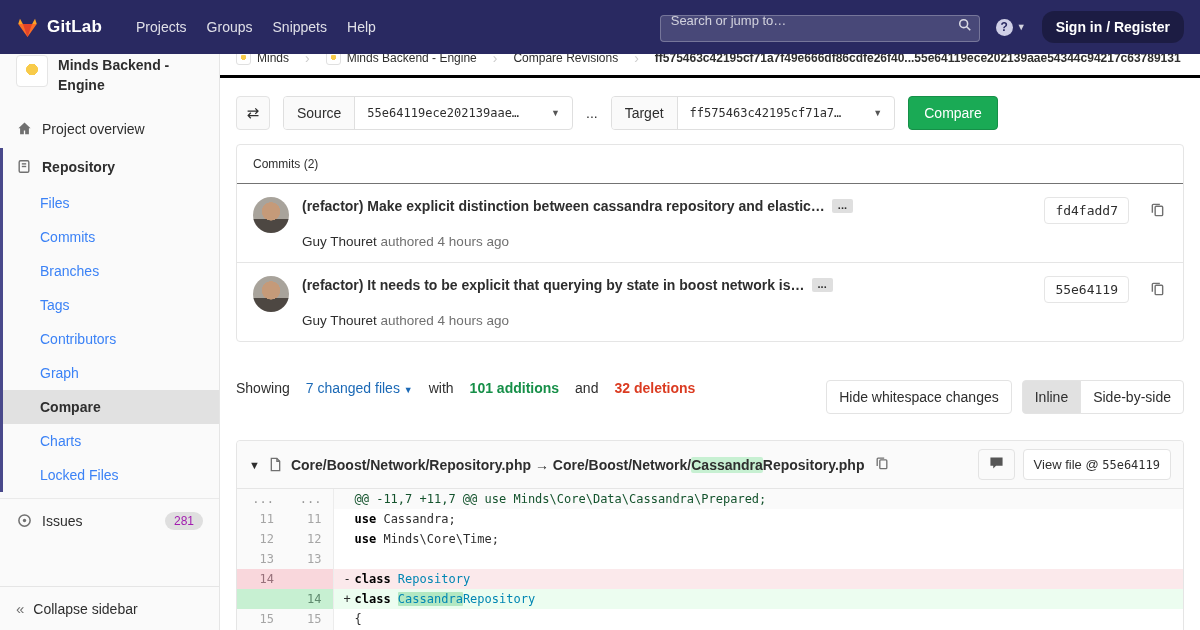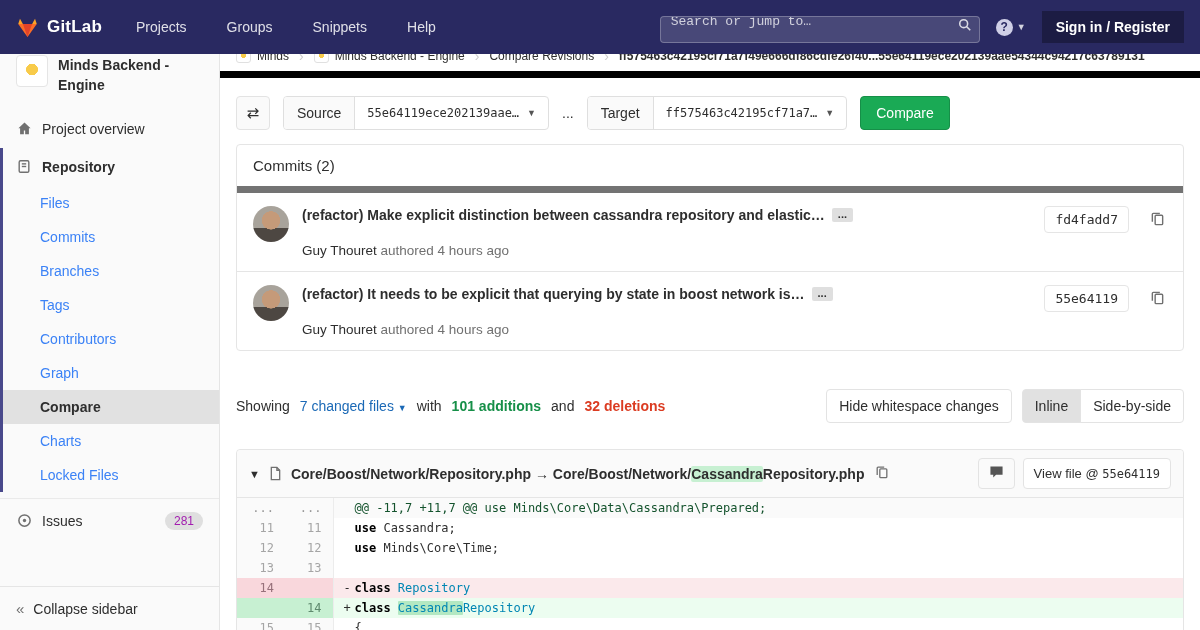--- a/index.html
+++ b/index.html
@@ -4,86 +4,86 @@
 <style>
   *{box-sizing:border-box;margin:0;padding:0}
   html,body{width:1200px;height:630px;overflow:hidden}
   body{font-family:"Liberation Sans","DejaVu Sans",sans-serif;font-size:14px;color:#2e2e2e;background:#fff}
   a{text-decoration:none;color:inherit}
 
   
   .navbar{position:fixed;top:0;left:0;right:0;height:54px;background:#292961;display:flex;align-items:center;padding:0 16px;z-index:50}
   .brand{display:flex;align-items:center;gap:8px;margin-right:34px;cursor:pointer}
   .brand-text{color:#fff;font-weight:700;font-size:17px;letter-spacing:.2px}
-  .nav-links{display:flex;list-style:none;gap:40px;margin-right:auto}
+  .nav-links{display:flex;list-style:none;gap:20px;margin-right:auto}
   .nav-links li{color:rgba(255,255,255,.85);font-size:14px;cursor:pointer}
   .nav-search{position:relative;width:320px;margin-right:16px}
-  .nav-search input{width:100%;height:27px;background:rgba(255,255,255,.15);border:1px solid rgba(255,255,255,.25);border-radius:4px;color:#e5e5e5;font-size:13px;padding:0 30px 16px 10px;outline:none;font-family:Liberation Mono, monospace}
+  .nav-search input{width:100%;height:27px;background:rgba(255,255,255,.15);border:1px solid rgba(255,255,255,.25);border-radius:4px;color:#e5e5e5;font-size:13px;padding:0 30px 16px 10px;outline:none;font-family:Liberation Sans, sans-serif}
   .nav-search input::placeholder{color:rgba(255,255,255,.75)}
   .search-icon{position:absolute;right:8px;top:6px}
   .help-cluster{display:flex;align-items:center;gap:4px;margin-right:16px;cursor:pointer}
   .help-circle{width:17px;height:17px;border-radius:50%;background:#cfcfe6;color:#292961;font-size:12px;font-weight:700;display:flex;align-items:center;justify-content:center}
   .nav-caret{color:rgba(255,255,255,.8);font-size:9px}
-  .signin-btn{background:rgba(0,0,0,.3);color:#fff;font-weight:600;font-size:14px;border:none;border-radius:0;padding:8px 14px;cursor:pointer;font-family:inherit}
+  .signin-btn{background:rgba(0,0,0,.3);color:#fff;font-weight:600;font-size:14px;border:none;border-radius:12px;padding:8px 14px;cursor:pointer;font-family:inherit}
 
   
   .sidebar{position:fixed;top:40px;left:0;bottom:0;width:220px;background:#fafafa;border-right:1px solid #e5e5e5;display:flex;flex-direction:column;z-index:40}
   .context-header{display:flex;align-items:flex-start;gap:10px;padding:15px 12px 14px 16px;cursor:pointer}
   .project-avatar{width:32px;height:32px;flex:none;border-radius:4px;border:1px solid #e5e5e5;background:#fff radial-gradient(circle at 50% 45%,#f8cb4a 0 26%,rgba(0,0,0,0) 27%)}
   .project-name{font-weight:600;font-size:14px;line-height:1.45}
   .nav-item{display:flex;align-items:center;gap:10px;padding:11px 16px;font-size:14px;color:#2e2e2e;cursor:pointer}
   .nav-item .si{flex:none;display:flex;width:16px;justify-content:center}
   .repo-section{border-left:3px solid #49498b}
   .repo-section .nav-item{padding-left:13px;font-weight:600}
   .sub-item{display:block;padding:9px 16px 9px 37px;font-size:14px;color:#3b82f6;cursor:pointer}
   .sub-item.active{background:#e1e1e1;color:#2e2e2e;font-weight:600}
   .nav-divider{height:1px;background:#eaeaea;margin:6px 0 2px}
   .badge{margin-left:auto;background:#dfdfdf;color:#a21caf;font-size:12px;border-radius:10px;padding:2px 9px}
   .collapse-row{margin-top:auto;border-top:1px solid #e5e5e5;display:flex;align-items:center;gap:9px;padding:13px 16px;font-size:14px;color:#2e2e2e;cursor:pointer}
   .collapse-glyph{color:#707070;font-size:15px}
 
   
   .main{margin-left:220px;margin-top:40px}
-  .breadcrumbs{height:38px;border-bottom:7px solid #000000;display:flex;align-items:center;padding:0 16px;gap:10px;font-size:12px;white-space:nowrap}
+  .breadcrumbs{height:38px;border-bottom:3px solid #000000;display:flex;align-items:center;padding:0 16px;gap:16px;font-size:12px;white-space:nowrap}
   .crumb{display:flex;align-items:center;gap:6px;cursor:pointer}
   .crumb-avatar{width:15px;height:15px;flex:none;border-radius:3px;border:1px solid #e0e0e0;background:#fff radial-gradient(circle at 50% 48%,#f8cb4a 0 28%,rgba(0,0,0,0) 29%)}
   .crumb-sep{color:#ccc;font-size:14px;line-height:1}
   .crumb-current{font-weight:600}
 
   .content{padding:16px}
 
   
   .compare-form{display:flex;align-items:center;gap:13px;margin-top:2px}
   .swap-btn{width:34px;height:34px;border:1px solid #e3e3e3;background:#fafafa;border-radius:4px;display:flex;align-items:center;justify-content:center;font-size:15px;color:#2e2e2e;cursor:pointer}
   .input-group{display:flex;height:34px;border:1px solid #dfdfdf;border-radius:4px;overflow:hidden;background:#fff}
   .ig-addon{background:#fafafa;border-right:1px solid #dfdfdf;display:flex;align-items:center;padding:0 13px;font-size:14px;color:#2e2e2e}
-  .ig-dropdown{display:flex;align-items:center;justify-content:flex-end;gap:8px;padding:0 12px;min-width:188px;cursor:pointer}
+  .ig-dropdown{display:flex;align-items:center;justify-content:flex-end;gap:32px;padding:0 12px;min-width:188px;cursor:pointer}
   .ref-text{font-family:"DejaVu Sans Mono","Liberation Mono",monospace;font-size:12px;color:#2e2e2e}
   .caret{font-size:9px;color:#555}
   .form-dots{color:#2e2e2e;font-size:14px}
   .btn-green{background:#1aaa55;border:1px solid #168f48;color:#fff;border-radius:4px;padding:8px 15px;font-size:14px;cursor:pointer;font-family:inherit}
 
   
   .panel{border:1px solid #e5e5e5;border-radius:4px;margin-top:14px}
-  .panel-header{padding:12px 16px;border-bottom:7px solid #737373;font-size:15px}
+  .panel-header{padding:12px 16px;border-bottom:1px solid #737373;font-size:12px}
   .commit-row{display:flex;align-items:flex-start;gap:13px;padding:13px 16px}
   .commit-row + .commit-row{border-top:1px solid #e5e5e5}
   .commit-avatar{width:36px;height:36px;flex:none;border-radius:50%;background:
       radial-gradient(circle at 50% 40%,#c59a79 0 32%,rgba(0,0,0,0) 33%),
       linear-gradient(180deg,#a8a39b 0 60%,#4d4742 60%)}
   .commit-title{font-weight:600;font-size:14px;line-height:1.3;cursor:pointer}
   .ellipsis-btn{display:inline-block;background:#dfdfdf;border:none;border-radius:2px;padding:1px 6px 3px;margin-left:7px;font-weight:700;font-size:11px;line-height:10px;color:#2e2e2e;vertical-align:2px;cursor:pointer}
   .commit-meta{color:#707070;font-size:13.5px;margin-top:19px}
   .commit-author{color:#2e2e2e;cursor:pointer}
   .commit-right{margin-left:auto;display:flex;align-items:center;gap:19px}
   .sha-box{font-family:"DejaVu Sans Mono","Liberation Mono",monospace;font-size:13px;border:1px solid #e5e5e5;border-radius:4px;padding:5px 10px;background:#fff;color:#2e2e2e;cursor:pointer}
   .icon-btn{background:none;border:none;cursor:pointer;display:flex;align-items:center;padding:2px}
 
   
-  .summary-bar{display:flex;align-items:center;gap:10px;margin-top:38px;font-size:14px}
+  .summary-bar{display:flex;gap:16px;margin-top:38px;font-size:14px}
   .link-blue{color:#1b69b6;cursor:pointer}
   .stat-green{color:#168f48;font-weight:700}
   .stat-red{color:#db3b21;font-weight:700}
   .summary-right{margin-left:auto;display:flex;align-items:center;gap:10px}
   .btn-default{border:1px solid #e3e3e3;background:#fff;border-radius:4px;padding:8px 12px;font-size:14px;color:#2e2e2e;cursor:pointer;font-family:inherit}
   .btn-group{display:flex}
   .btn-group .btn-default{border-radius:0;margin-left:-1px}
   .btn-group .btn-default:first-child{border-radius:4px 0 0 4px;margin-left:0}
   .btn-group .btn-default:last-child{border-radius:0 4px 4px 0}
   .btn-default.active{background:#e1e1e1}

